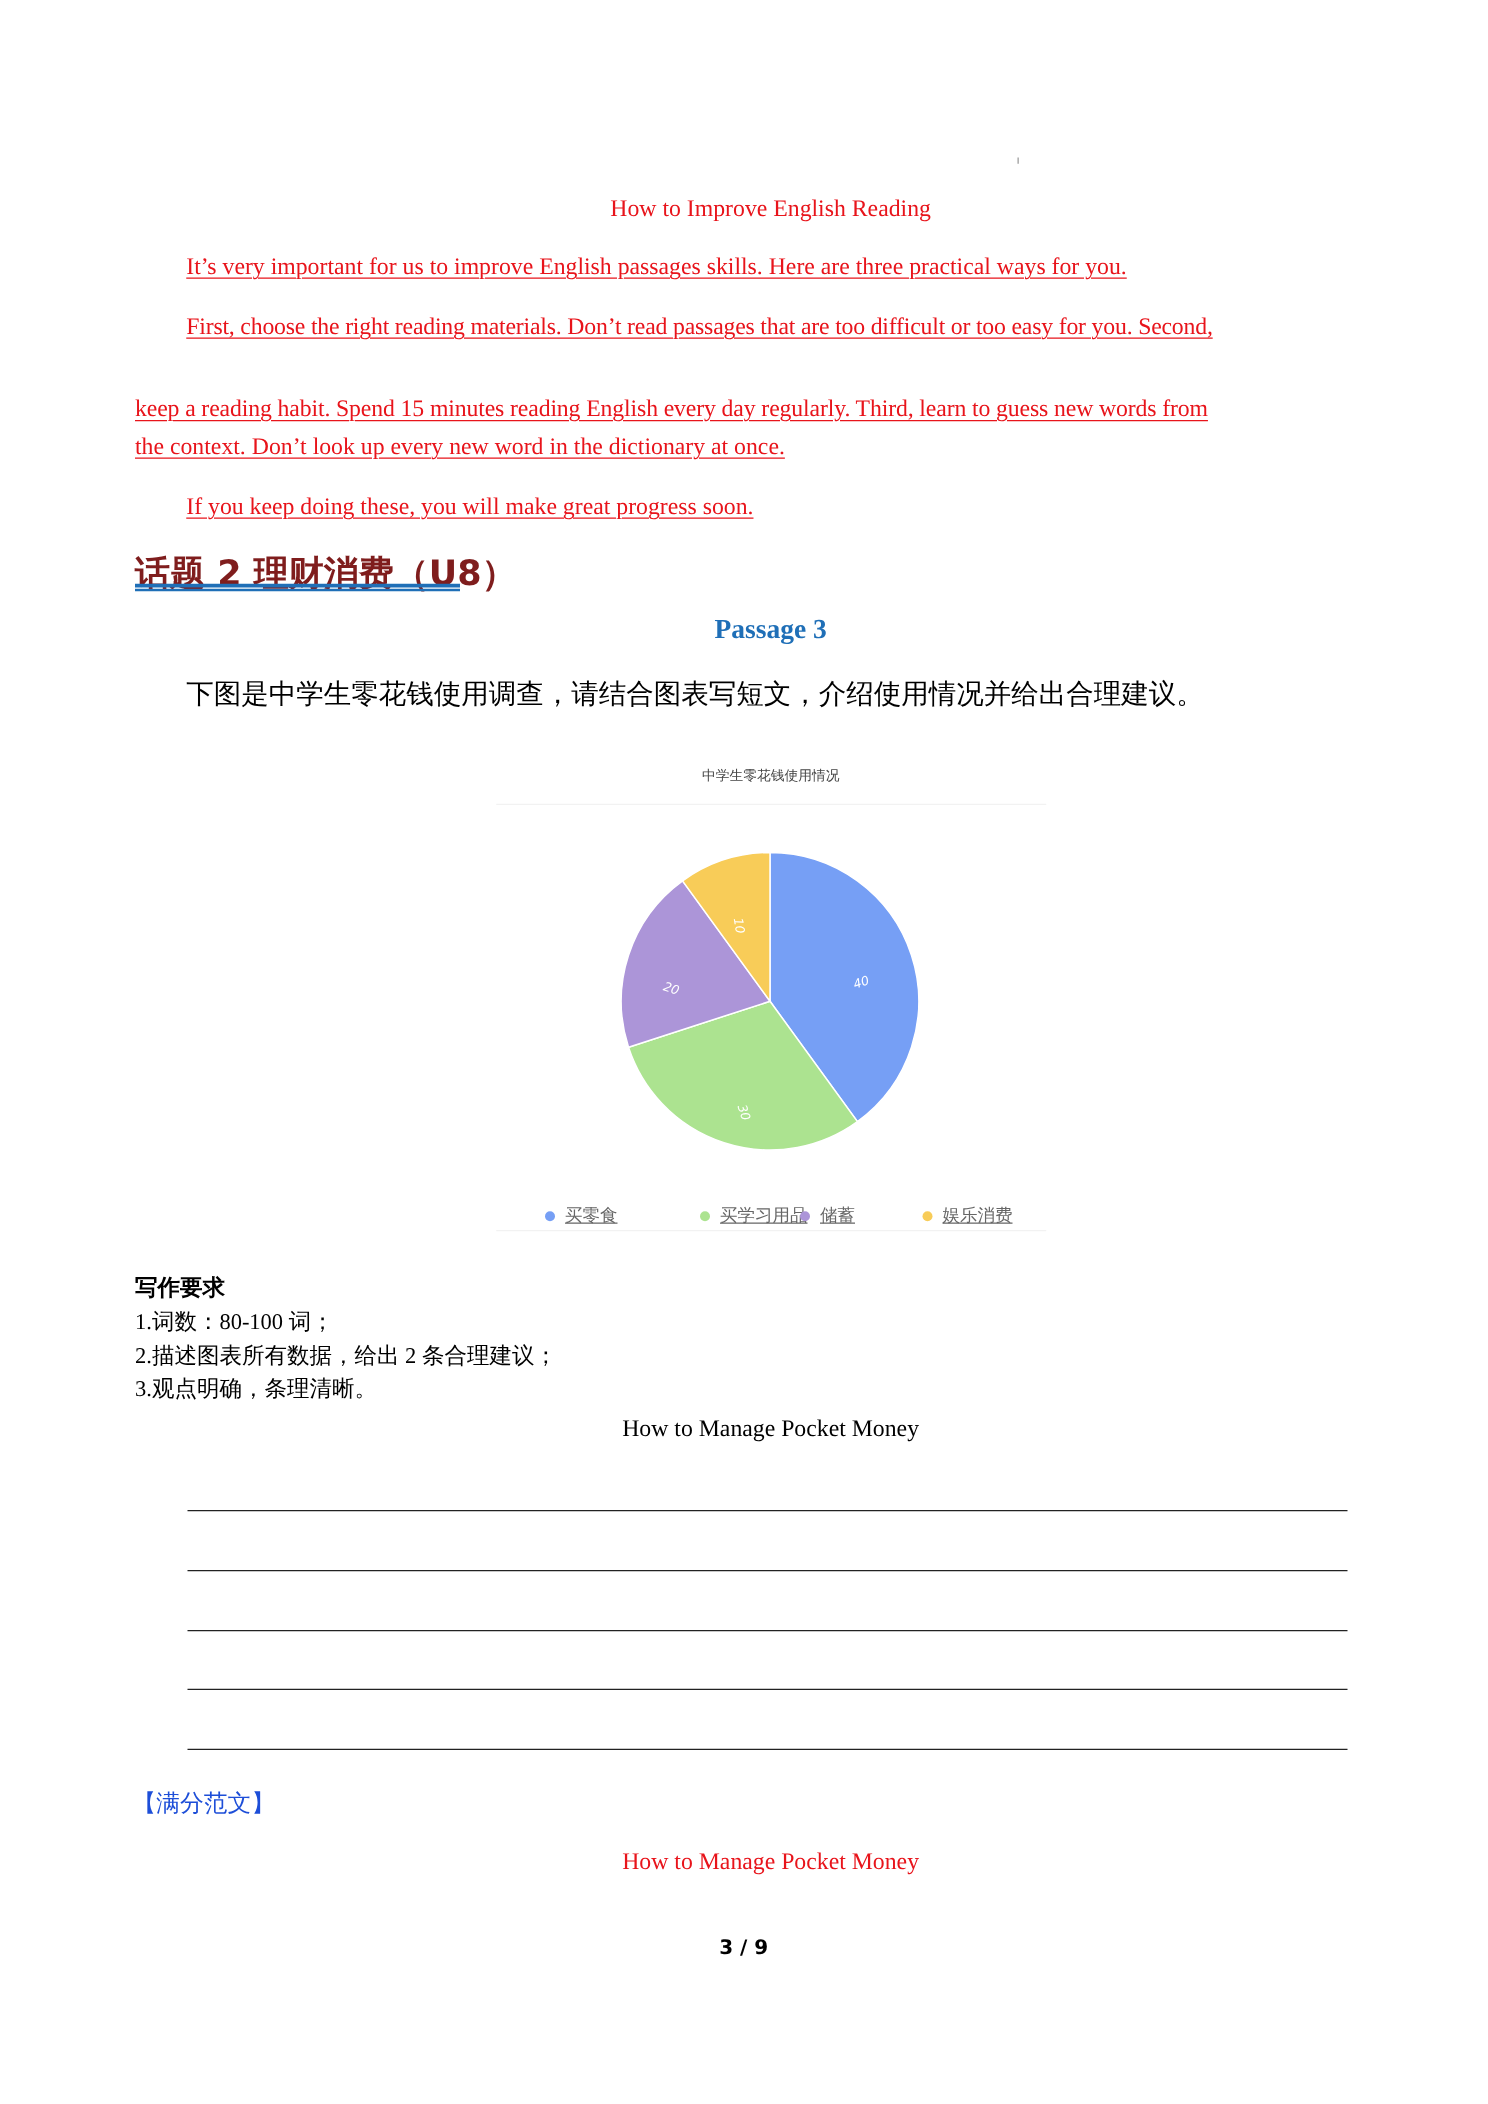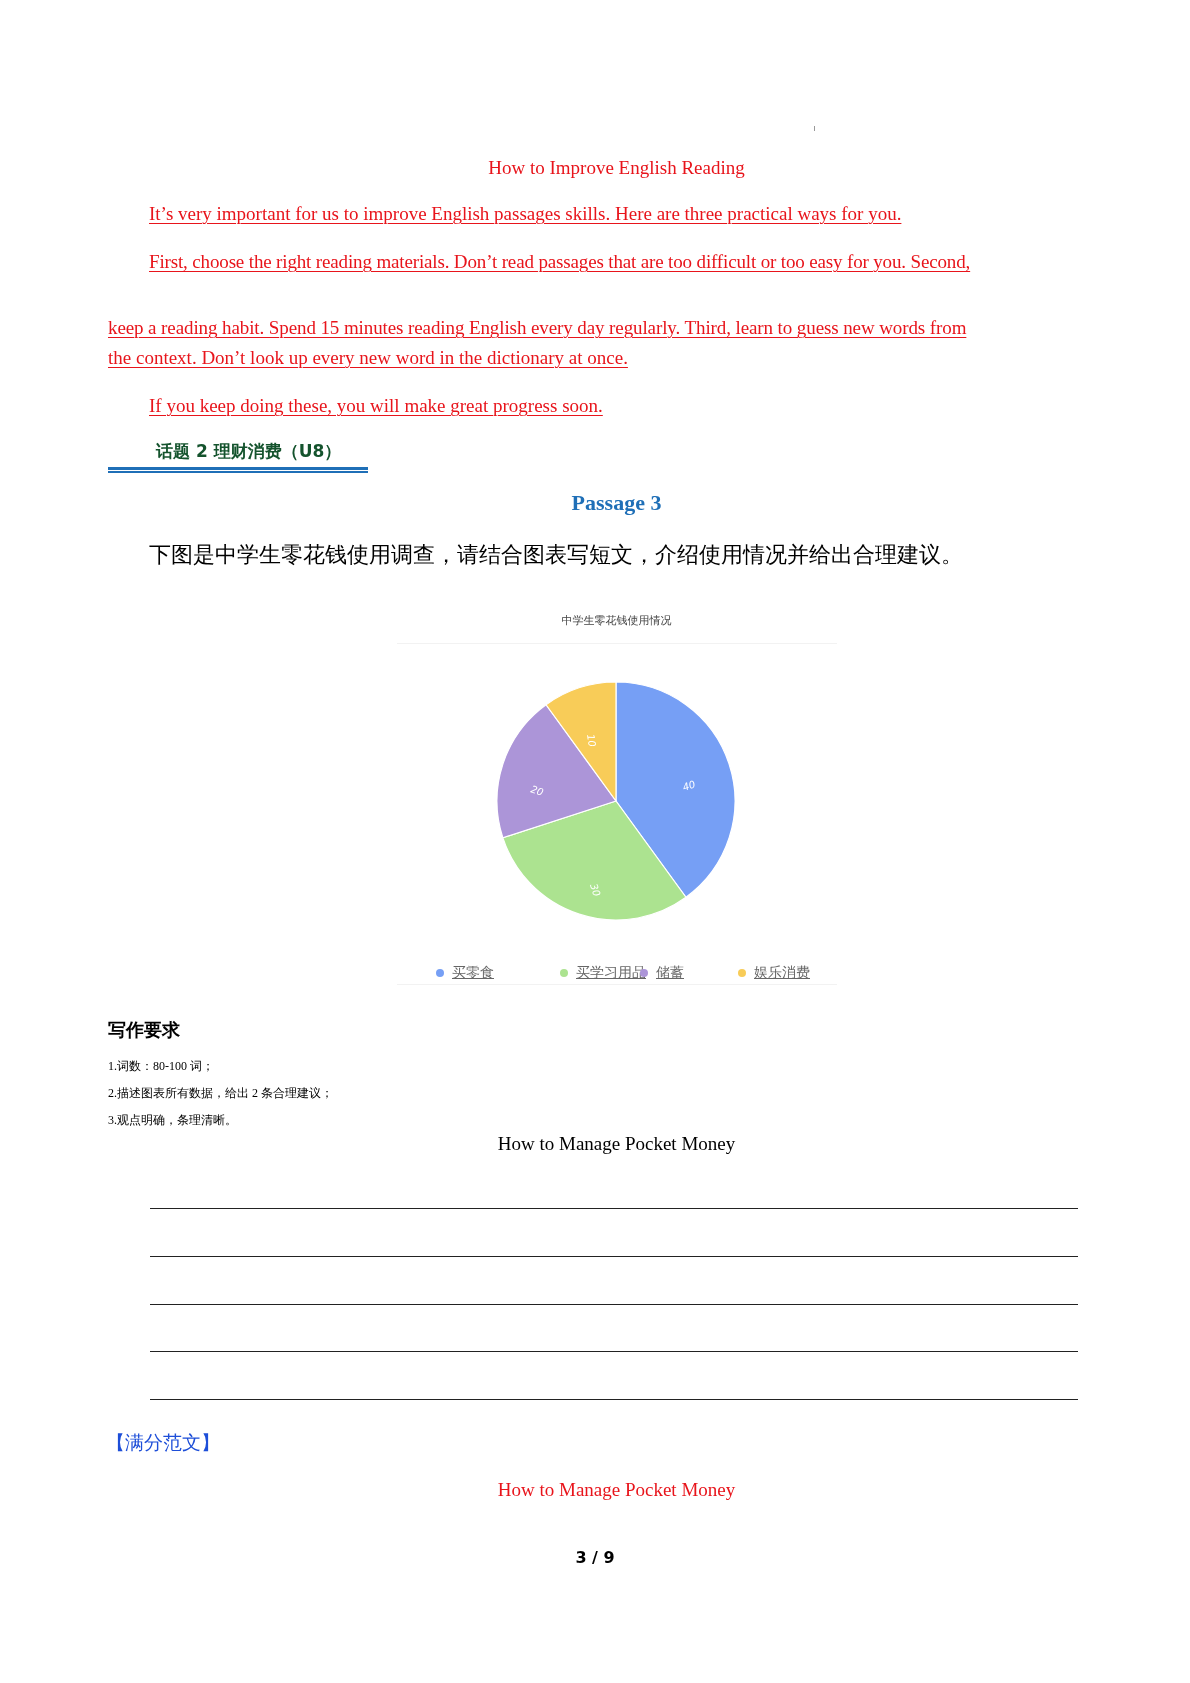--- a/index.html
+++ b/index.html
@@ -5,35 +5,35 @@
   html, body { margin: 0; padding: 0; background: #ffffff; }
   body { width: 1190px; height: 1683px; position: relative; overflow: hidden;
          font-family: "Liberation Serif", "DejaVu Serif", serif; color: #000; }
   .abs { position: absolute; }
   .red { color: #e8141b; }
   .essay-title { left: 0; width: 1233px; text-align: center; font-size: 19px; }
   .ul-line { font-size: 19px; white-space: nowrap; text-decoration: underline;
              text-decoration-color: #e8141b; text-underline-offset: 3px; text-decoration-thickness: 1px; }
   .tick { left: 814px; top: 126px; width: 1px; height: 5px; background: #999; }
   .topic { left: 108px; top: 440px; font-family: "DejaVu Sans", sans-serif; font-weight: bold;
-           font-size: 17px; color: #14532d; white-space: nowrap; margin-left: 48px; }
+           font-size: 28px; color: #7f1d1d; white-space: nowrap; }
   .topic-ul { left: 108px; top: 467px; width: 260px; height: 3px; background: #1f6fb7; }
   .topic-ul2 { left: 108px; top: 471px; width: 260px; height: 2px; background: #1f6fb7; }
   .passage { left: 0; width: 1233px; text-align: center; top: 490px; font-size: 22px;
              font-weight: bold; color: #1f6fb7; }
   .prompt { left: 149px; top: 540px; font-size: 22px; white-space: nowrap; }
   .chart-title { left: 0; width: 1233px; text-align: center; top: 613px;
                  font-family: "DejaVu Sans", sans-serif; font-size: 11px; color: #444; }
   .chart-frame { left: 397px; top: 643px; width: 440px; height: 340px; border-top: 1px solid #f2f2f2; border-bottom: 1px solid #f2f2f2; }
   .pie { left: 496px; top: 681px; width: 240px; height: 240px; }
   .legend { top: 963px; height: 20px; display: flex; align-items: center;
             font-family: "DejaVu Sans", sans-serif; font-size: 14px; color: #666; text-decoration: underline; }
   .legend .dot { width: 8px; height: 8px; border-radius: 50%; margin-right: 8px; display: inline-block; }
   .req-head { left: 108px; top: 1018px; font-family: "DejaVu Sans", sans-serif; font-weight: bold; font-size: 18px; }
-  .req { left: 108px; font-size: 12px; white-space: nowrap; margin-top: 13px; }
+  .req { left: 108px; font-size: 18px; white-space: nowrap; }
   .wl { left: 150px; width: 928px; height: 1px; background: #222; }
   .model-label { left: 106px; top: 1420px; font-size: 19px; color: #1d4ed8; white-space: nowrap; }
   .pageno { left: 0; width: 1190px; text-align: center; top: 1548px; font-family: "DejaVu Sans", sans-serif;
             font-weight: bold; font-size: 16px; }
 </style>
 </head>
 <body>
 
 <div class="abs tick"></div>
 

